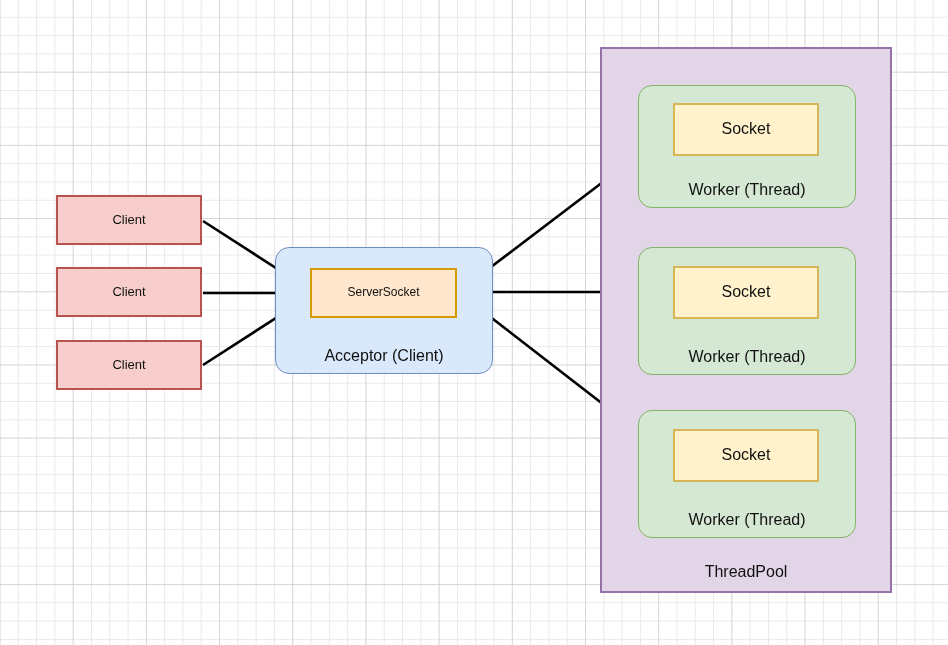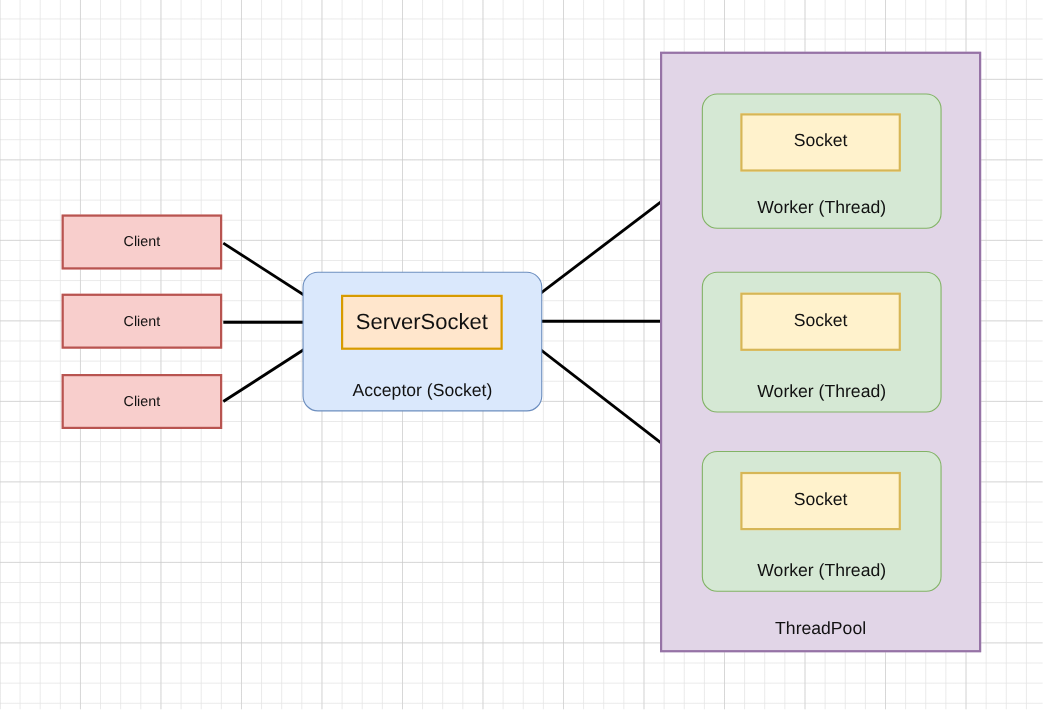--- a/index.html
+++ b/index.html
@@ -48,21 +48,21 @@
     border: 1.5px solid #6c8ebf;
     border-radius: 14px;
     align-items: flex-end;
     justify-content: center;
     padding-bottom: 8px;
     font-size: 16px;
   }
   .serversocket-box {
     background: #ffe6cc;
     border: 2px solid #d79b00;
-    font-size: 20px;
+    font-size: 12px;
   }
   .threadpool-box {
     background: #e1d5e7;
     border: 2px solid #9673a6;
     align-items: flex-end;
     justify-content: center;
     padding-bottom: 10px;
     font-size: 16px;
   }
   .worker-box {
@@ -120,21 +120,21 @@
 
   <div class="node client-box" style="left:56px; top:267px; width:146px; height:50px;">
     <span>Client</span>
   </div>
 
   <div class="node client-box" style="left:56px; top:340px; width:146px; height:50px;">
     <span>Client</span>
   </div>
 
   <div class="node acceptor-box" style="left:275px; top:247px; width:218px; height:127px;">
-    <span>Acceptor (Socket)</span>
+    <span>Acceptor (Client)</span>
   </div>
 
   <div class="node serversocket-box" style="left:310px; top:268px; width:147px; height:50px;">
     <span>ServerSocket</span>
   </div>
 
   <div class="node threadpool-box" style="left:600px; top:47px; width:292px; height:546px;">
     <span>ThreadPool</span>
   </div>
 

